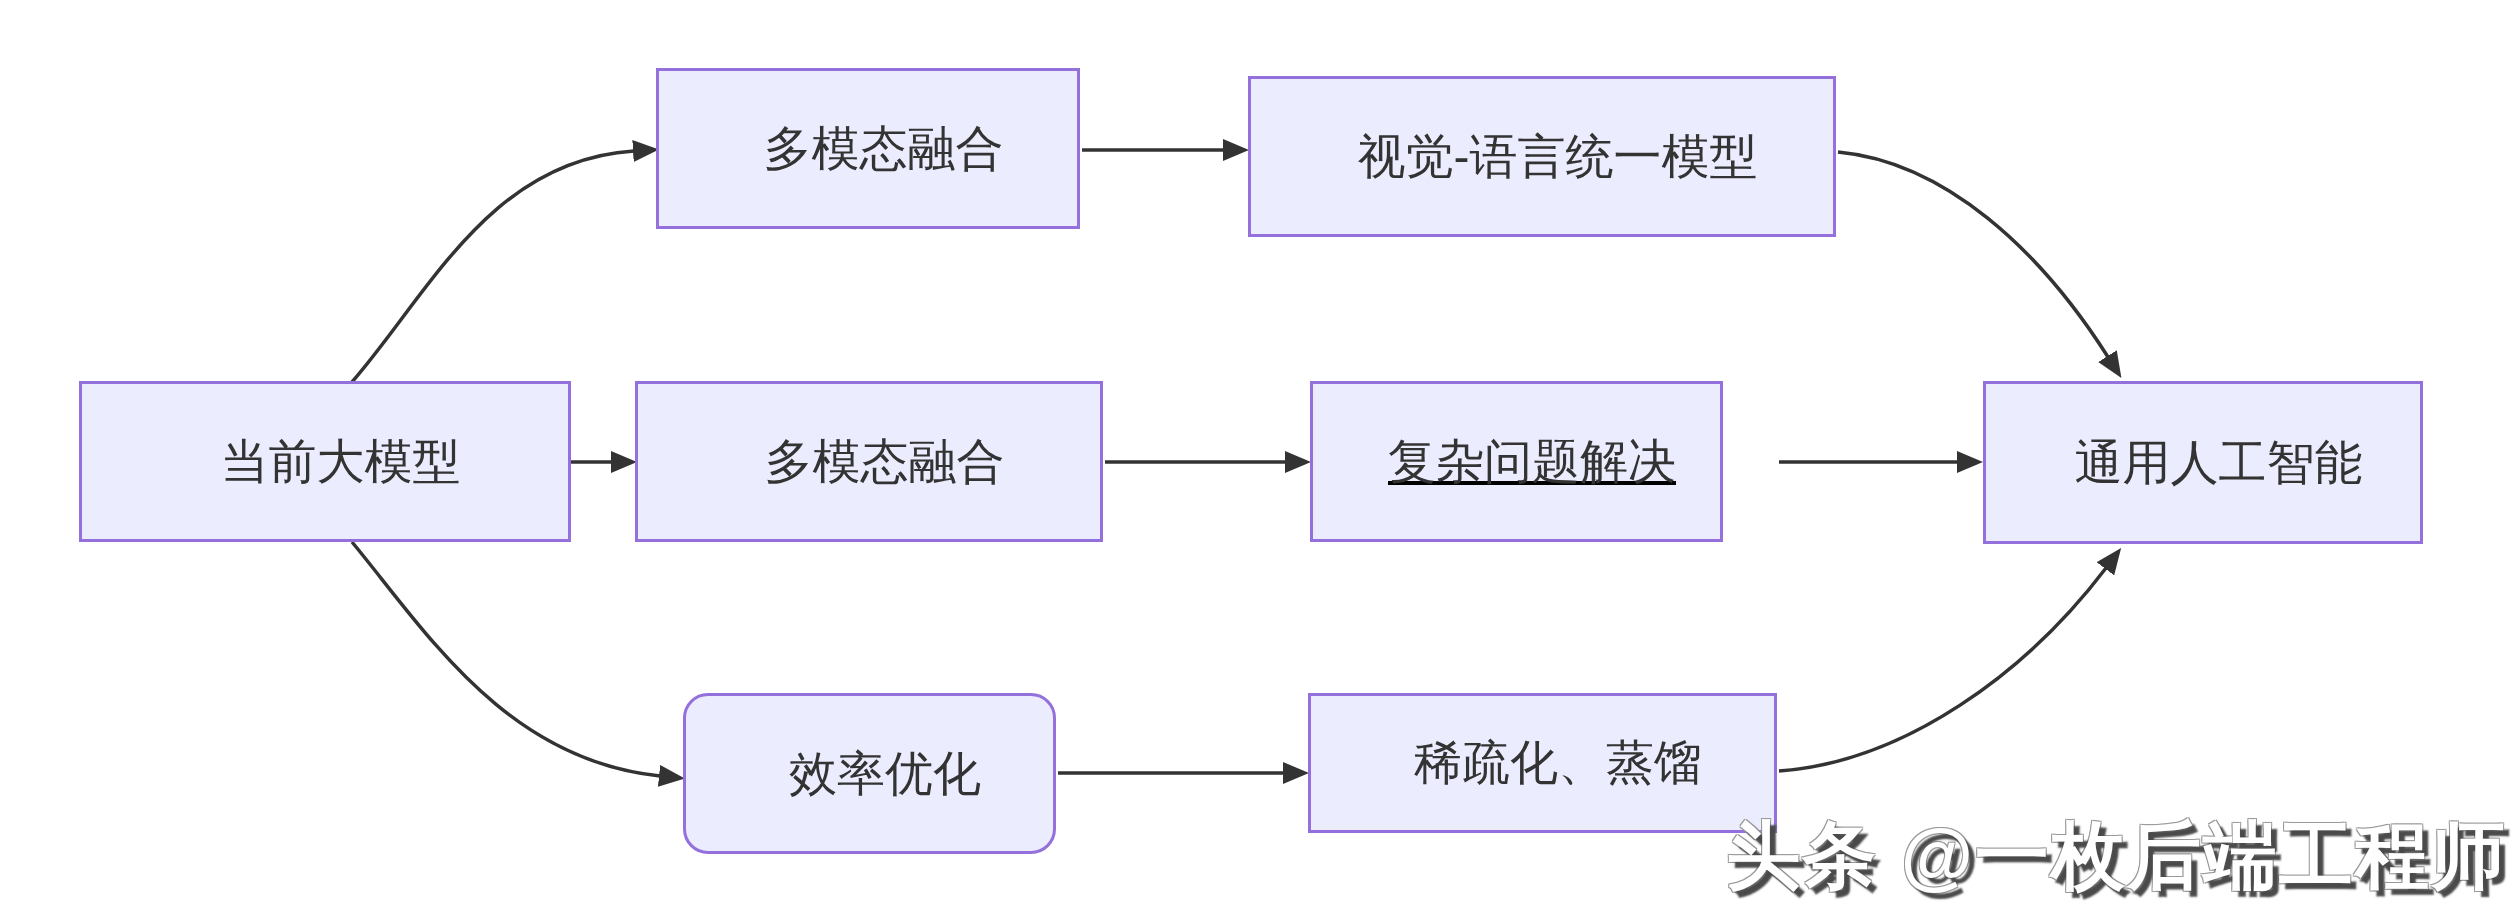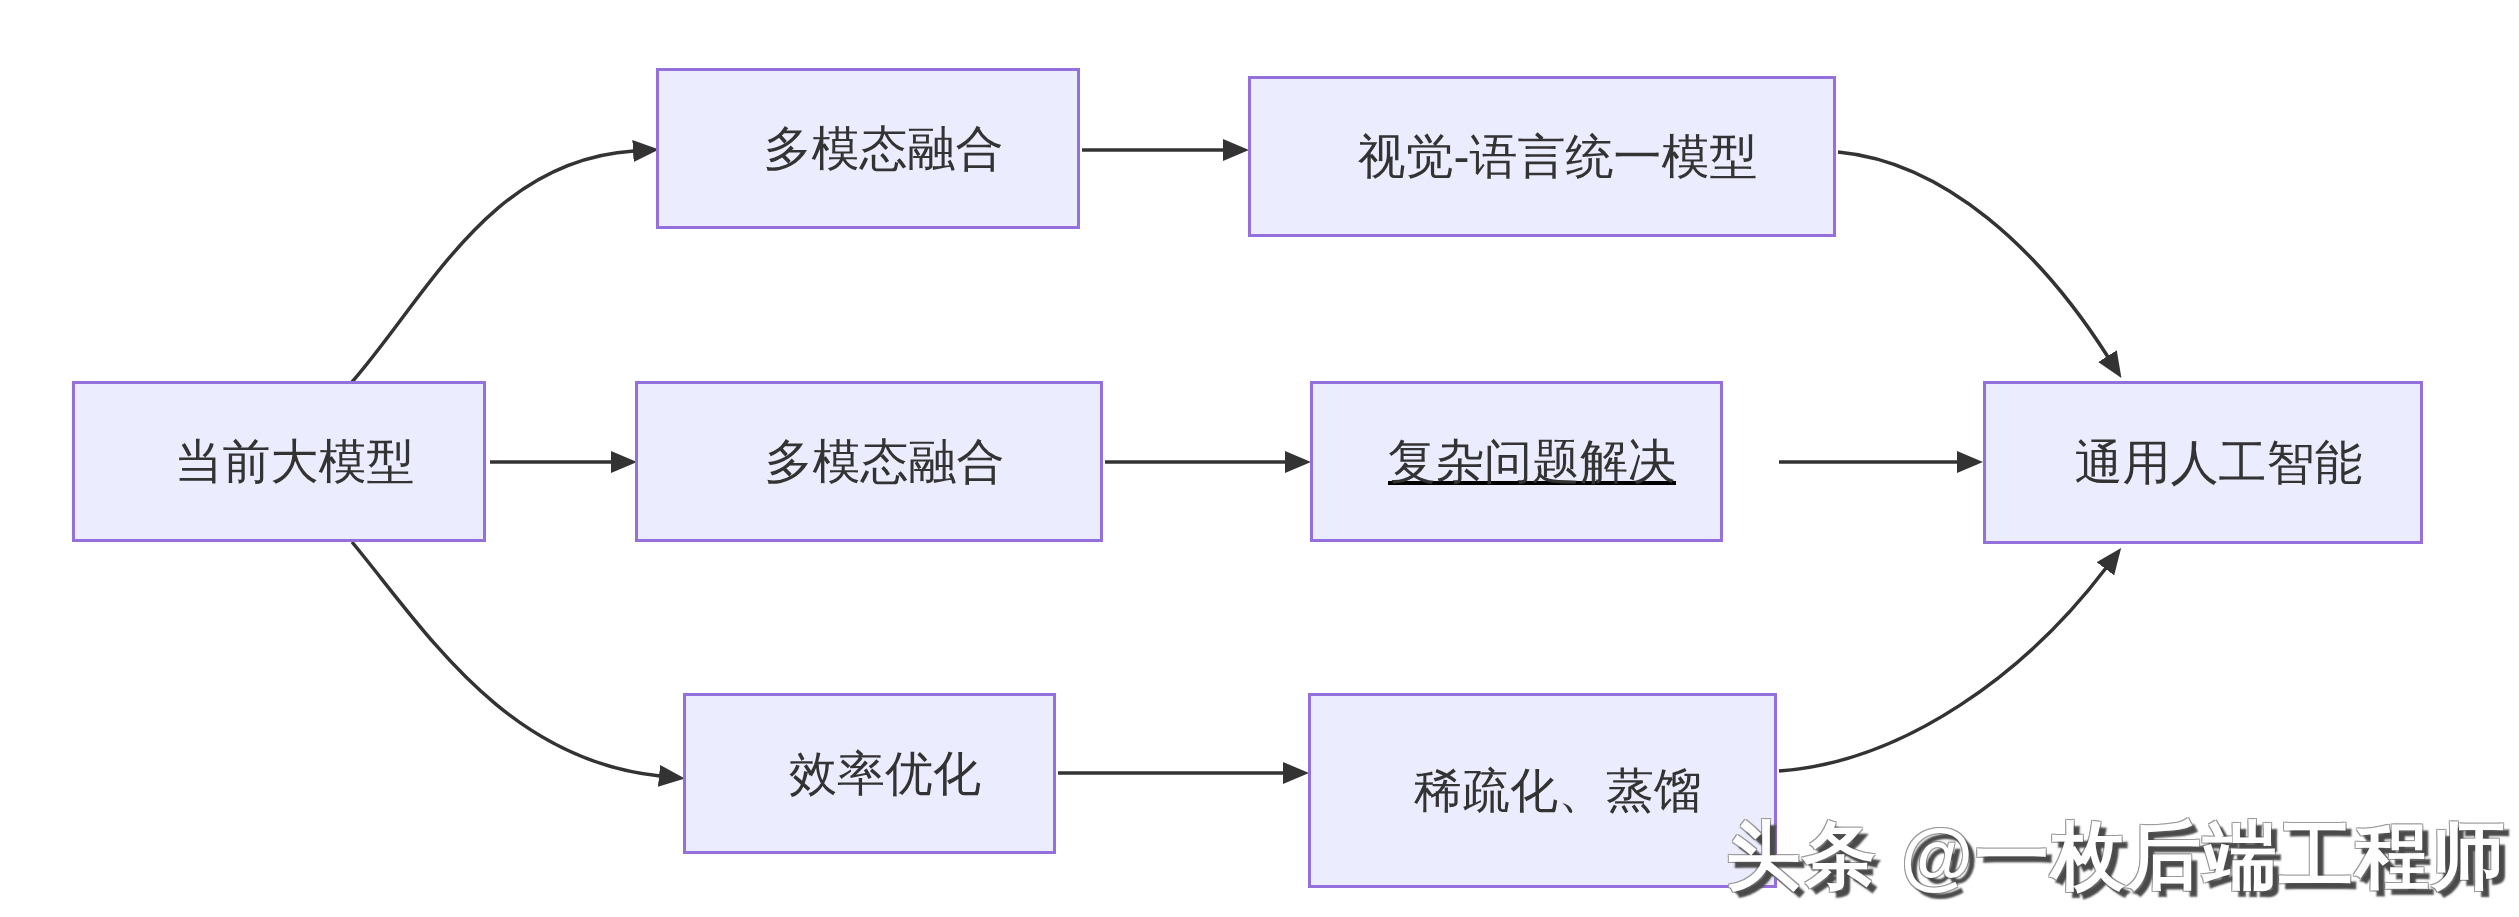--- a/index.html
+++ b/index.html
@@ -33,27 +33,27 @@
     text-align: center;
     padding-left: 31px;
   }
   .node .label {
     color: #333333;
     font-size: 48px;
     line-height: 1.2;
     white-space: nowrap;
   }
   
-  #n-current   { left:  72px; top: 381px; width: 414px; height: 161px; }
+  #n-current   { left:  79px; top: 381px; width: 492px; height: 161px; }
   #n-multi     { left: 656px; top:  68px; width: 424px; height: 161px; }
   #n-vislang   { left:1248px; top:  76px; width: 588px; height: 161px; }
   #n-reason    { left: 635px; top: 381px; width: 468px; height: 161px; }
   #n-complex   { left:1310px; top: 381px; width: 413px; height: 161px; text-decoration: underline; }
-  #n-eff       { left: 683px; top: 693px; width: 373px; height: 161px; }
-  #n-sparse    { left:1308px; top: 693px; width: 469px; height: 195px; }
+  #n-eff       { left: 683px; top: 693px; width: 373px; height: 161px; border-radius: 25px; }
+  #n-sparse    { left:1308px; top: 693px; width: 469px; height: 140px; }
   #n-agi       { left:1983px; top: 381px; width: 440px; height: 163px; }
 
   .watermark {
     position: absolute;
     right: 12px;
     bottom: 10px;
     font-size: 74px;
     font-weight: bold;
     letter-spacing: 2px;
     color: #ffffff;

